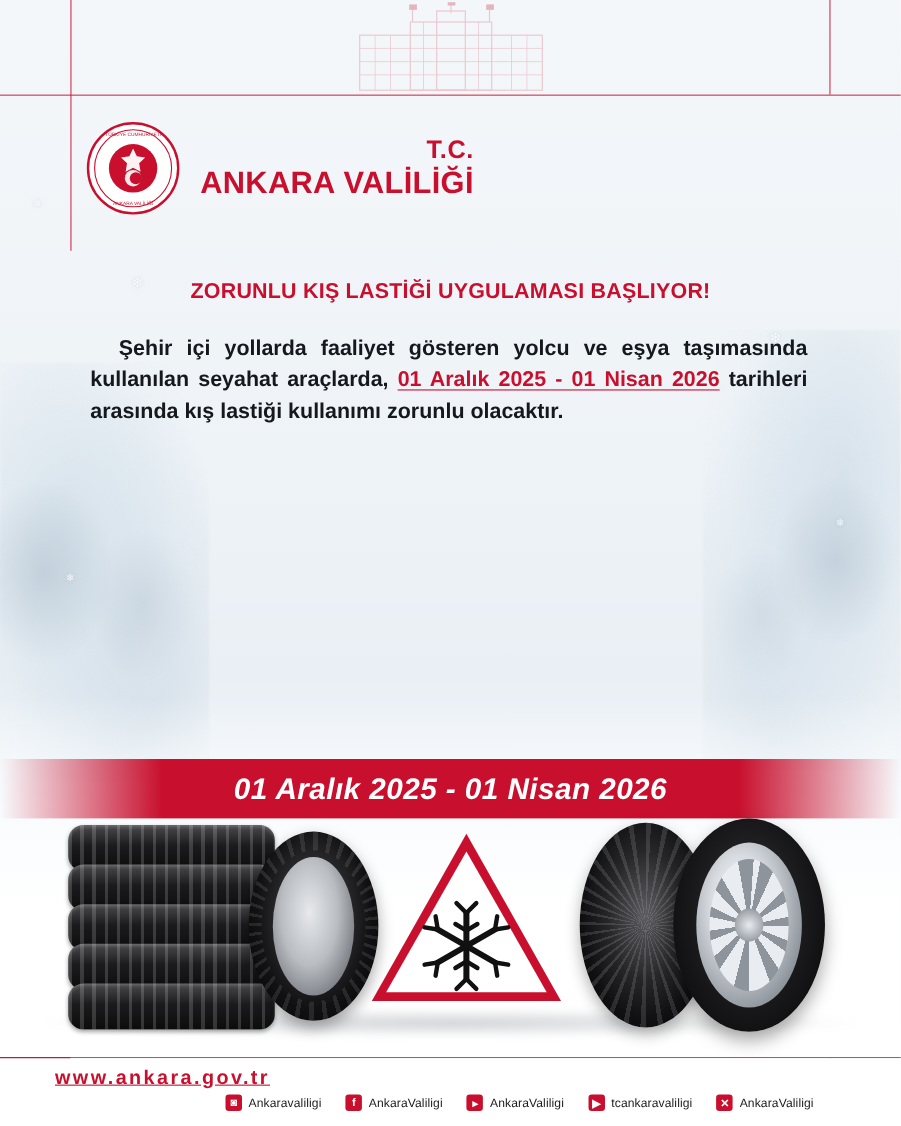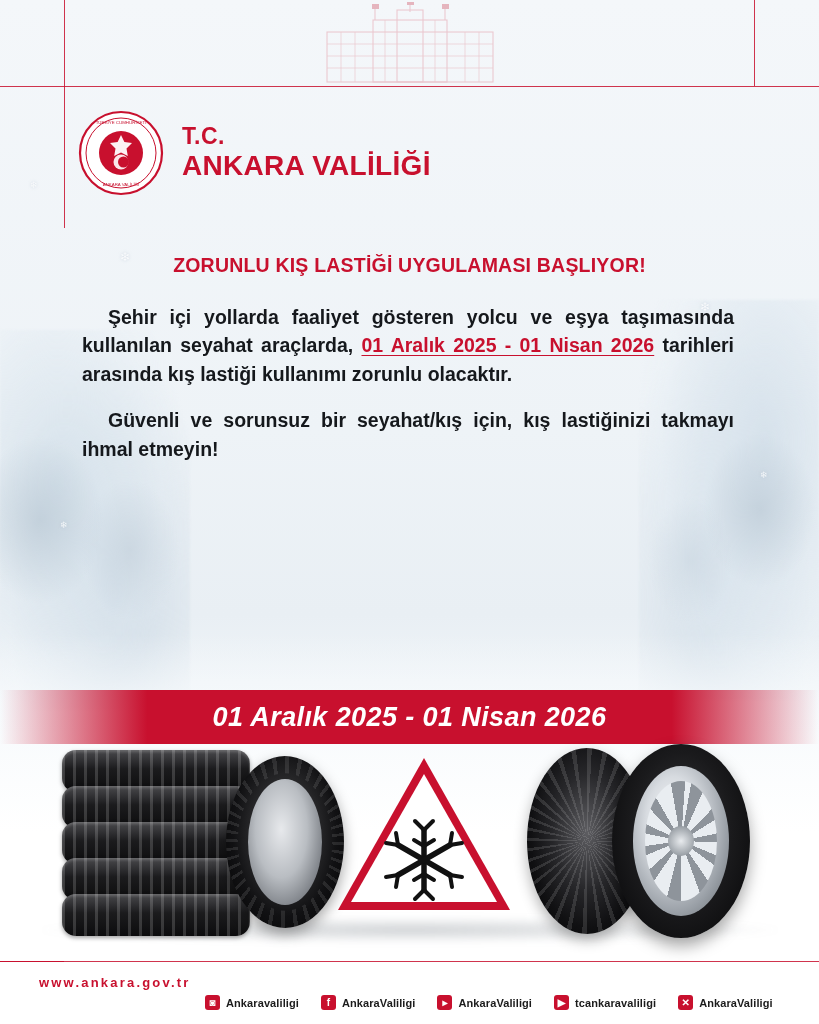--- a/index.html
+++ b/index.html
@@ -53,21 +53,21 @@
   .line-bottom-v { position: absolute; right: 64px; bottom: 0; width: 1px; height: 62px; background: #c8102e; opacity: .85; }
   .line-left-short { position: absolute; left: 0; bottom: 62px; width: 64px; height: 1px; background: #c8102e; }
 
   
   .building {
     position: absolute; left: 50%; top: 2px; transform: translateX(-50%);
     width: 190px; height: 82px; opacity: .55;
   }
 
   
-  .brand { position: absolute; left: 78px; top: 110px; display: flex; align-items: center; gap: 18px; }
+  .brand { position: absolute; left: 78px; top: 110px; display: flex; align-items: center; gap: 18px; text-align: right; }
   .emblem { width: 86px; height: 86px; flex: none; }
   .brand-text { line-height: 1.12; }
   .brand-tc { font-size: 23px; font-weight: bold; color: #c8102e; letter-spacing: .5px; }
   .brand-name { font-size: 28px; font-weight: bold; color: #c8102e; letter-spacing: .3px; }
 
   
   .headline {
     position: absolute; left: 0; top: 254px; width: 819px;
     text-align: center; font-size: 19.5px; font-weight: bold; color: #c8102e;
     letter-spacing: .2px;
@@ -160,28 +160,28 @@
     background: radial-gradient(ellipse at 50% 50%, rgba(90,100,110,.28) 0%, rgba(255,255,255,0) 72%);
     filter: blur(3px);
   }
 
   
   .sign { position: absolute; left: 334px; top: 10px; width: 180px; height: 170px; }
 
   
   .footer { position: absolute; left: 0; bottom: 0; width: 819px; height: 62px; background: #fff; }
   .site {
-    position: absolute; left: 39px; bottom: 34px;
-    font-size: 13px; font-weight: bold; color: #c8102e; letter-spacing: 2.2px;
+    position: absolute; left: 50px; bottom: 34px;
+    font-size: 18px; font-weight: bold; color: #c8102e; letter-spacing: 2.2px; text-decoration: underline;
   }
   .socials {
     position: absolute; left: 205px; bottom: 14px; display: flex; align-items: center; gap: 22px;
   }
   .social { display: flex; align-items: center; gap: 6px; }
-  .social .sname { font-size: 11px; font-weight: bold; color: #1b1b1b; letter-spacing: .1px; }
+  .social .sname { font-size: 11px; font-weight: normal; color: #1b1b1b; letter-spacing: .1px; }
   .sico {
     width: 15px; height: 15px; border-radius: 3px;
     display: flex; align-items: center; justify-content: center;
     font-size: 10px; font-weight: bold; color: #fff;
   }
   .sico.ig { background: #c8102e; }
   .sico.fb { background: #c8102e; border-radius: 3px; }
   .sico.tw { background: #c8102e; }
   .sico.x  { background: #c8102e; }
   .sico.yt { background: #c8102e; }
@@ -256,23 +256,20 @@
       <div class="brand-tc">T.C.</div>
       <div class="brand-name">ANKARA VALİLİĞİ</div>
     </div>
   </div>
 
   <div class="headline">ZORUNLU KIŞ LASTİĞİ UYGULAMASI BAŞLIYOR!</div>
 
   <div class="body">
     <p class="para">
       <span class="indent"></span><span>Şehir içi yollarda faaliyet gösteren yolcu ve eşya taşımasında kullanılan seyahat araçlarda, </span><span class="hl">01 Aralık 2025 - 01 Nisan 2026</span><span> tarihleri arasında kış lastiği kullanımı zorunlu olacaktır.</span>
-    </p>
-    <p class="para">
-      <span class="indent"></span><span>Güvenli ve sorunsuz bir seyahat/kış için, kış lastiğinizi takmayı ihmal etmeyin!</span>
     </p>
   </div>
 
   <div class="date-banner">
     <span>01 Aralık 2025 - 01 Nisan 2026</span>
   </div>
 
   <div class="scene">
     <div class="shadow-ground"></div>
 

